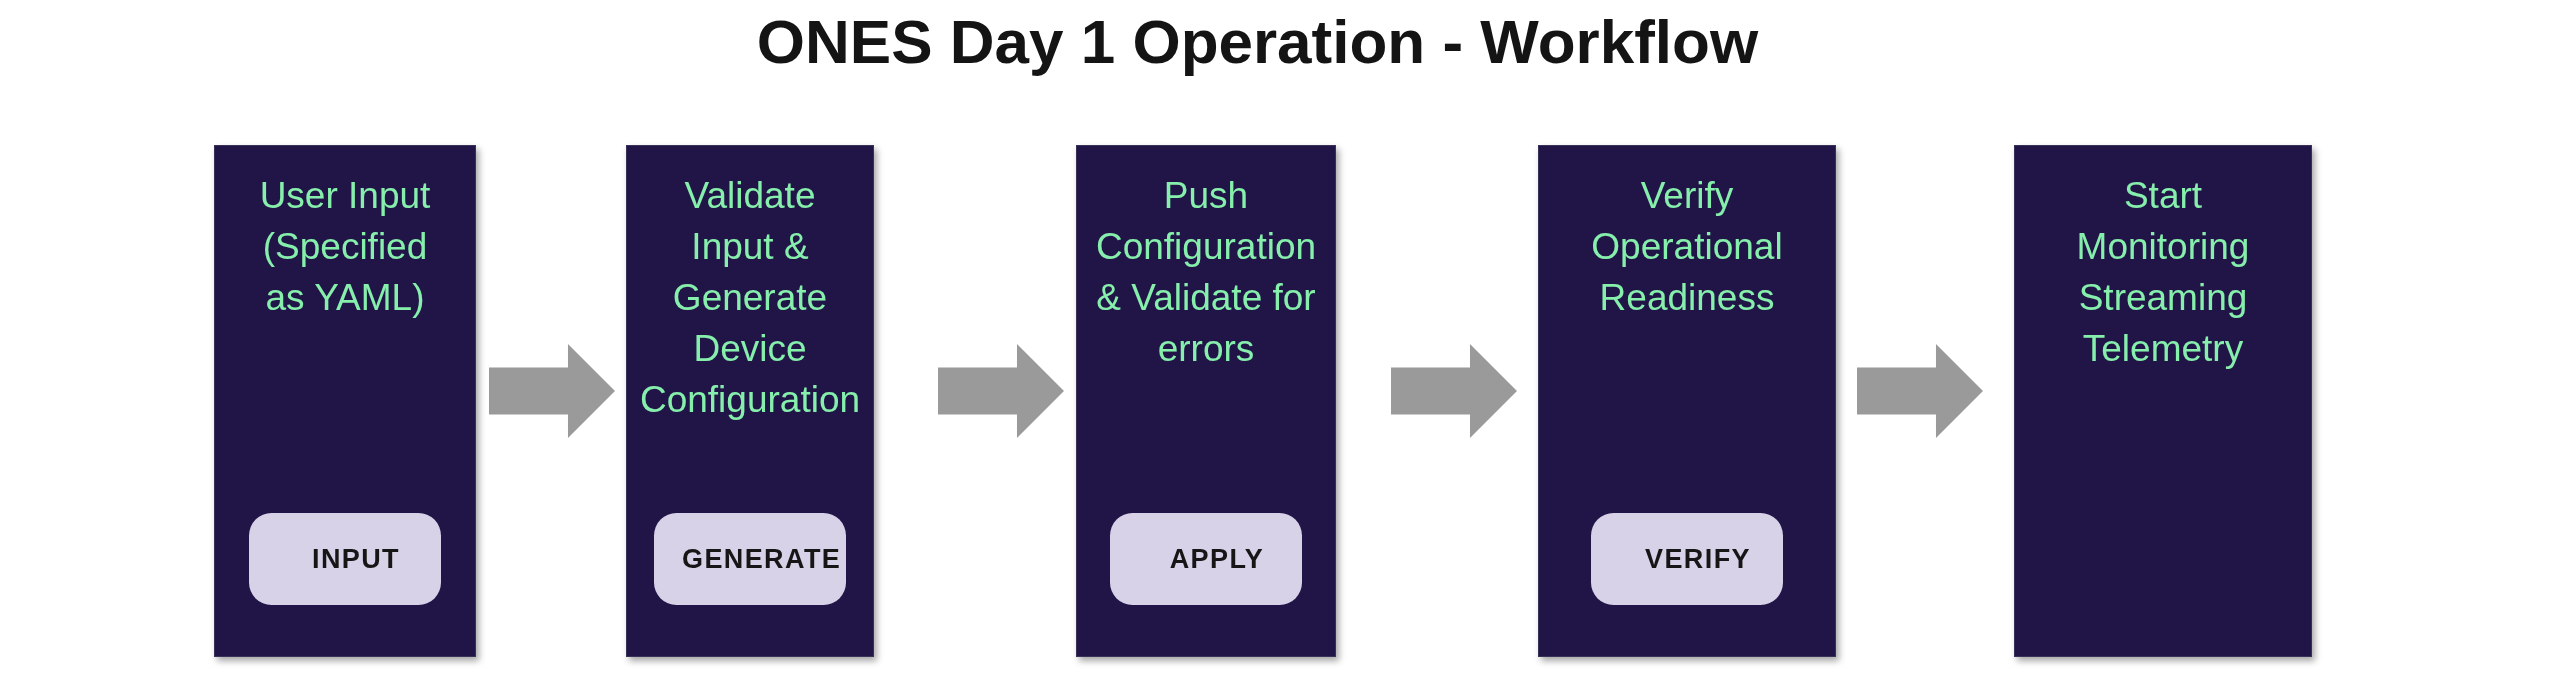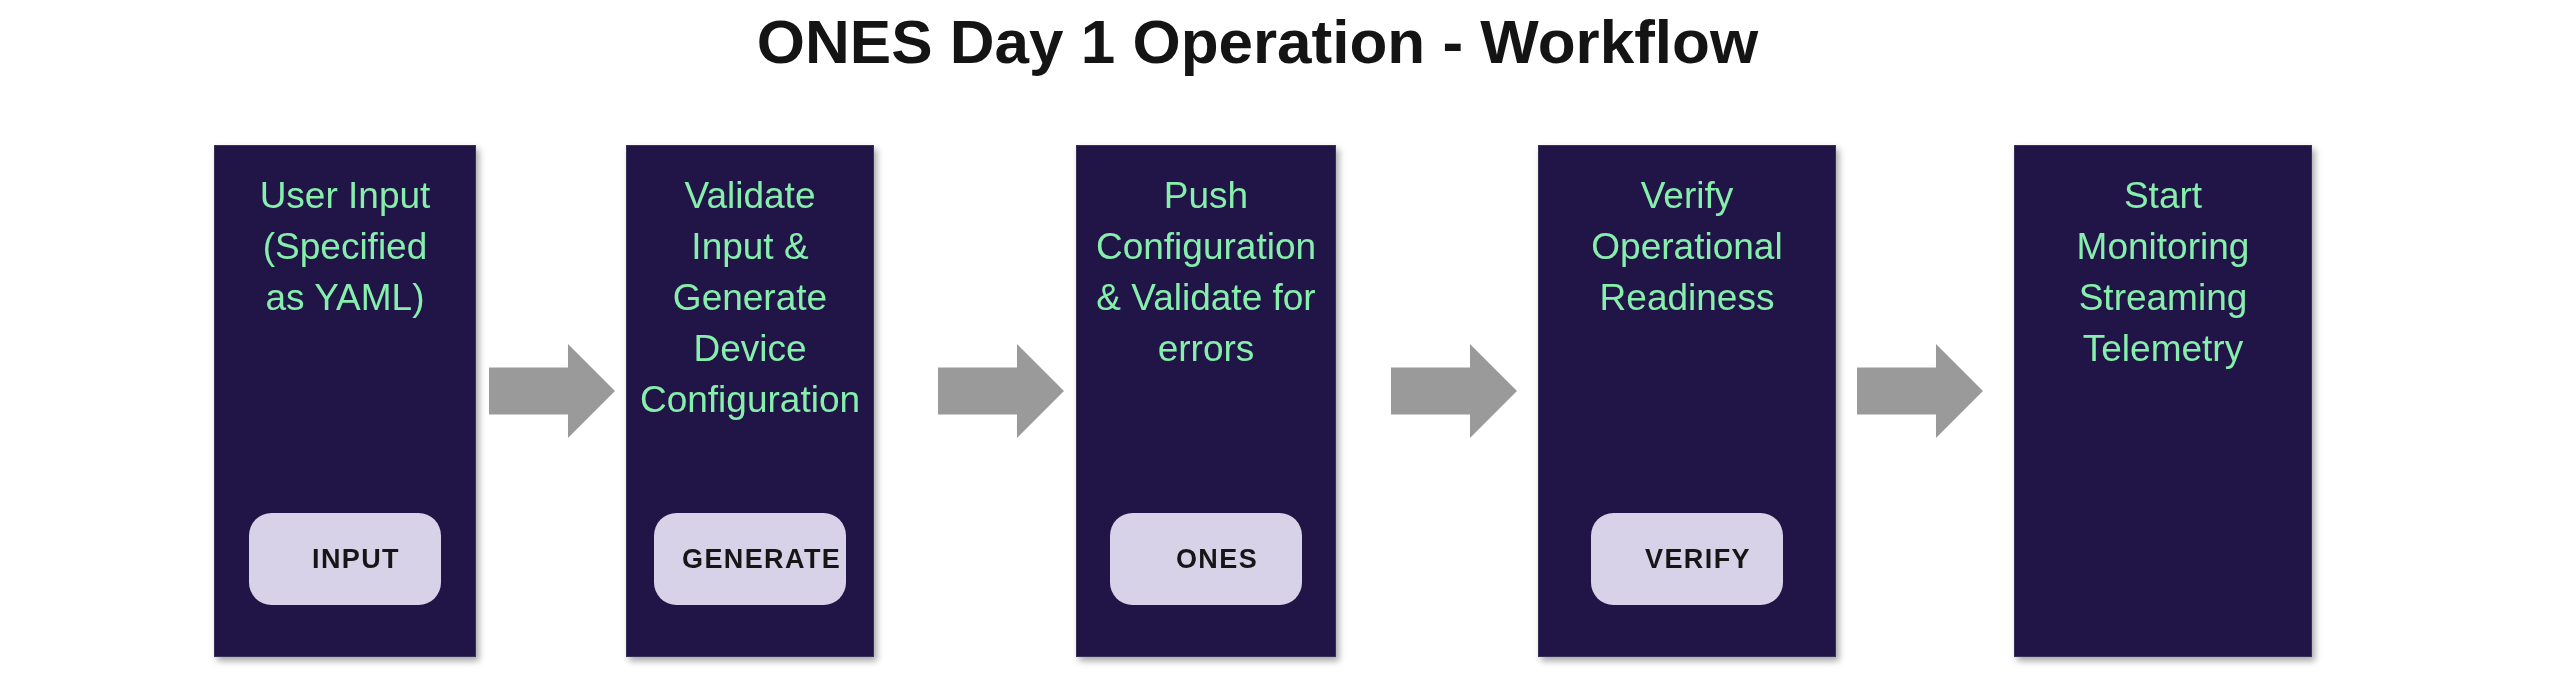--- a/index.html
+++ b/index.html
@@ -101,21 +101,21 @@
 
   <svg class="arrow" style="left:938px;" width="126" height="94" viewBox="0 0 134 100">
     <polygon points="0,25 84,25 84,0 134,50 84,100 84,75 0,75" fill="#9a9a9a"></polygon>
   </svg>
 
   <div class="step" style="left:1076px; width:260px;">
     <div class="step-label">Push
 Configuration
 &amp; Validate for
 errors</div>
-    <button class="step-button">ONES</button>
+    <button class="step-button">APPLY</button>
   </div>
 
   <svg class="arrow" style="left:1391px;" width="126" height="94" viewBox="0 0 134 100">
     <polygon points="0,25 84,25 84,0 134,50 84,100 84,75 0,75" fill="#9a9a9a"></polygon>
   </svg>
 
   <div class="step" style="left:1538px; width:298px;">
     <div class="step-label">Verify
 Operational
 Readiness</div>

